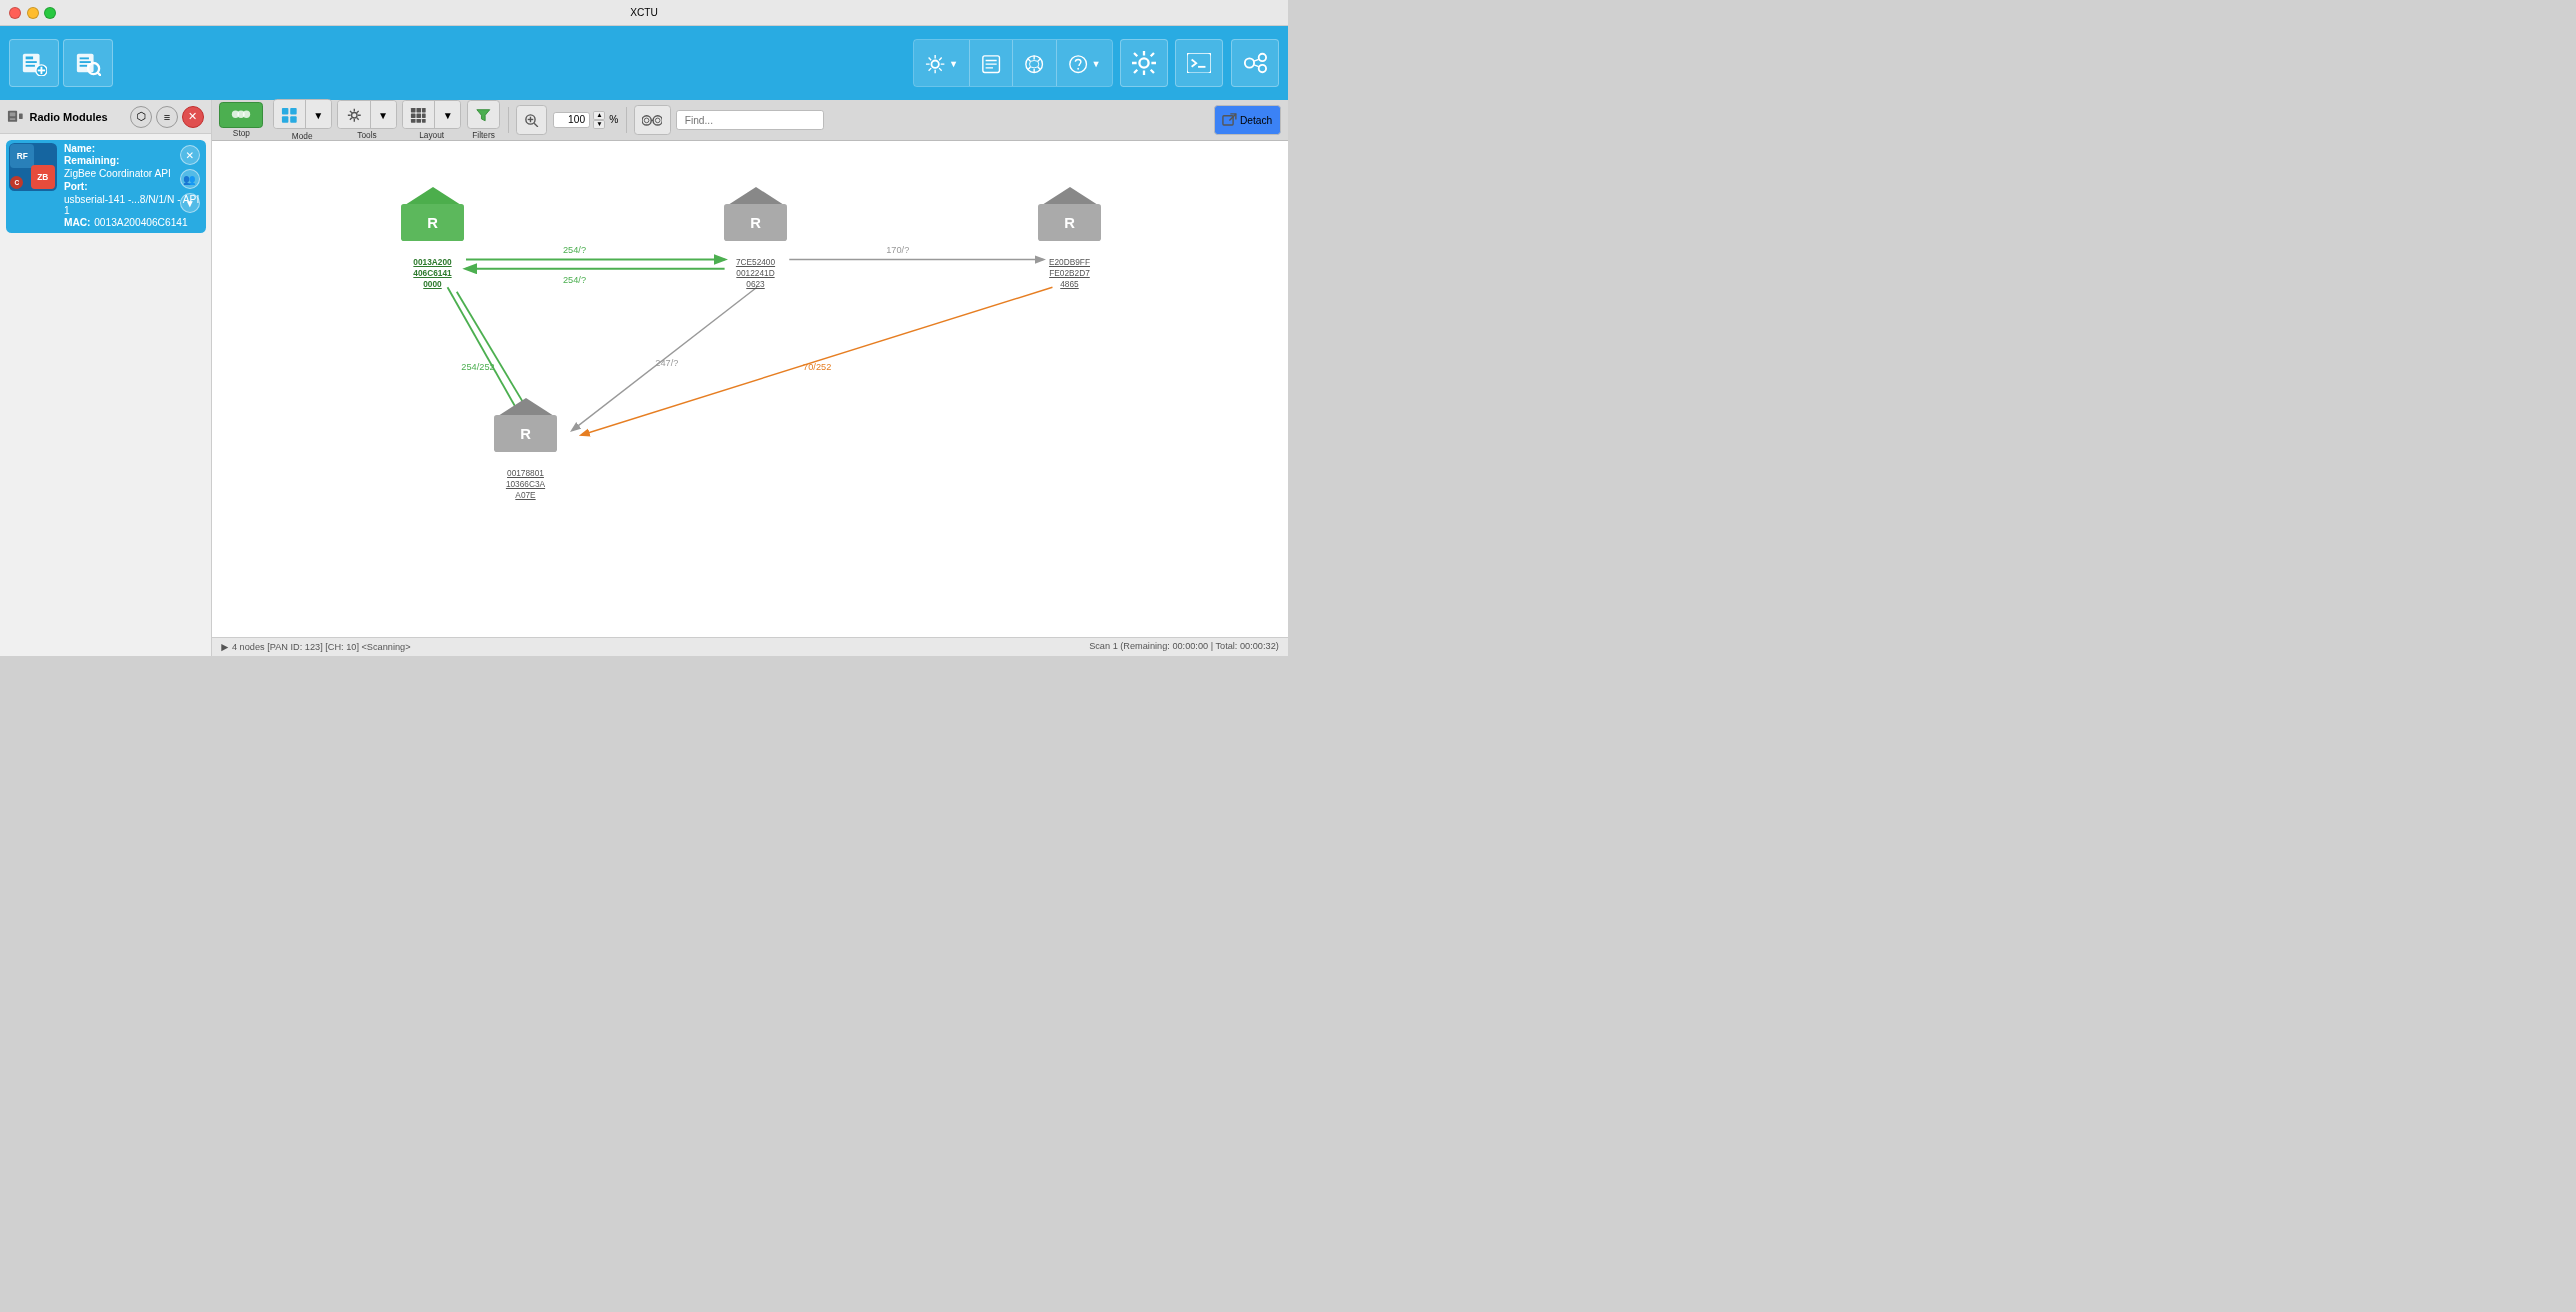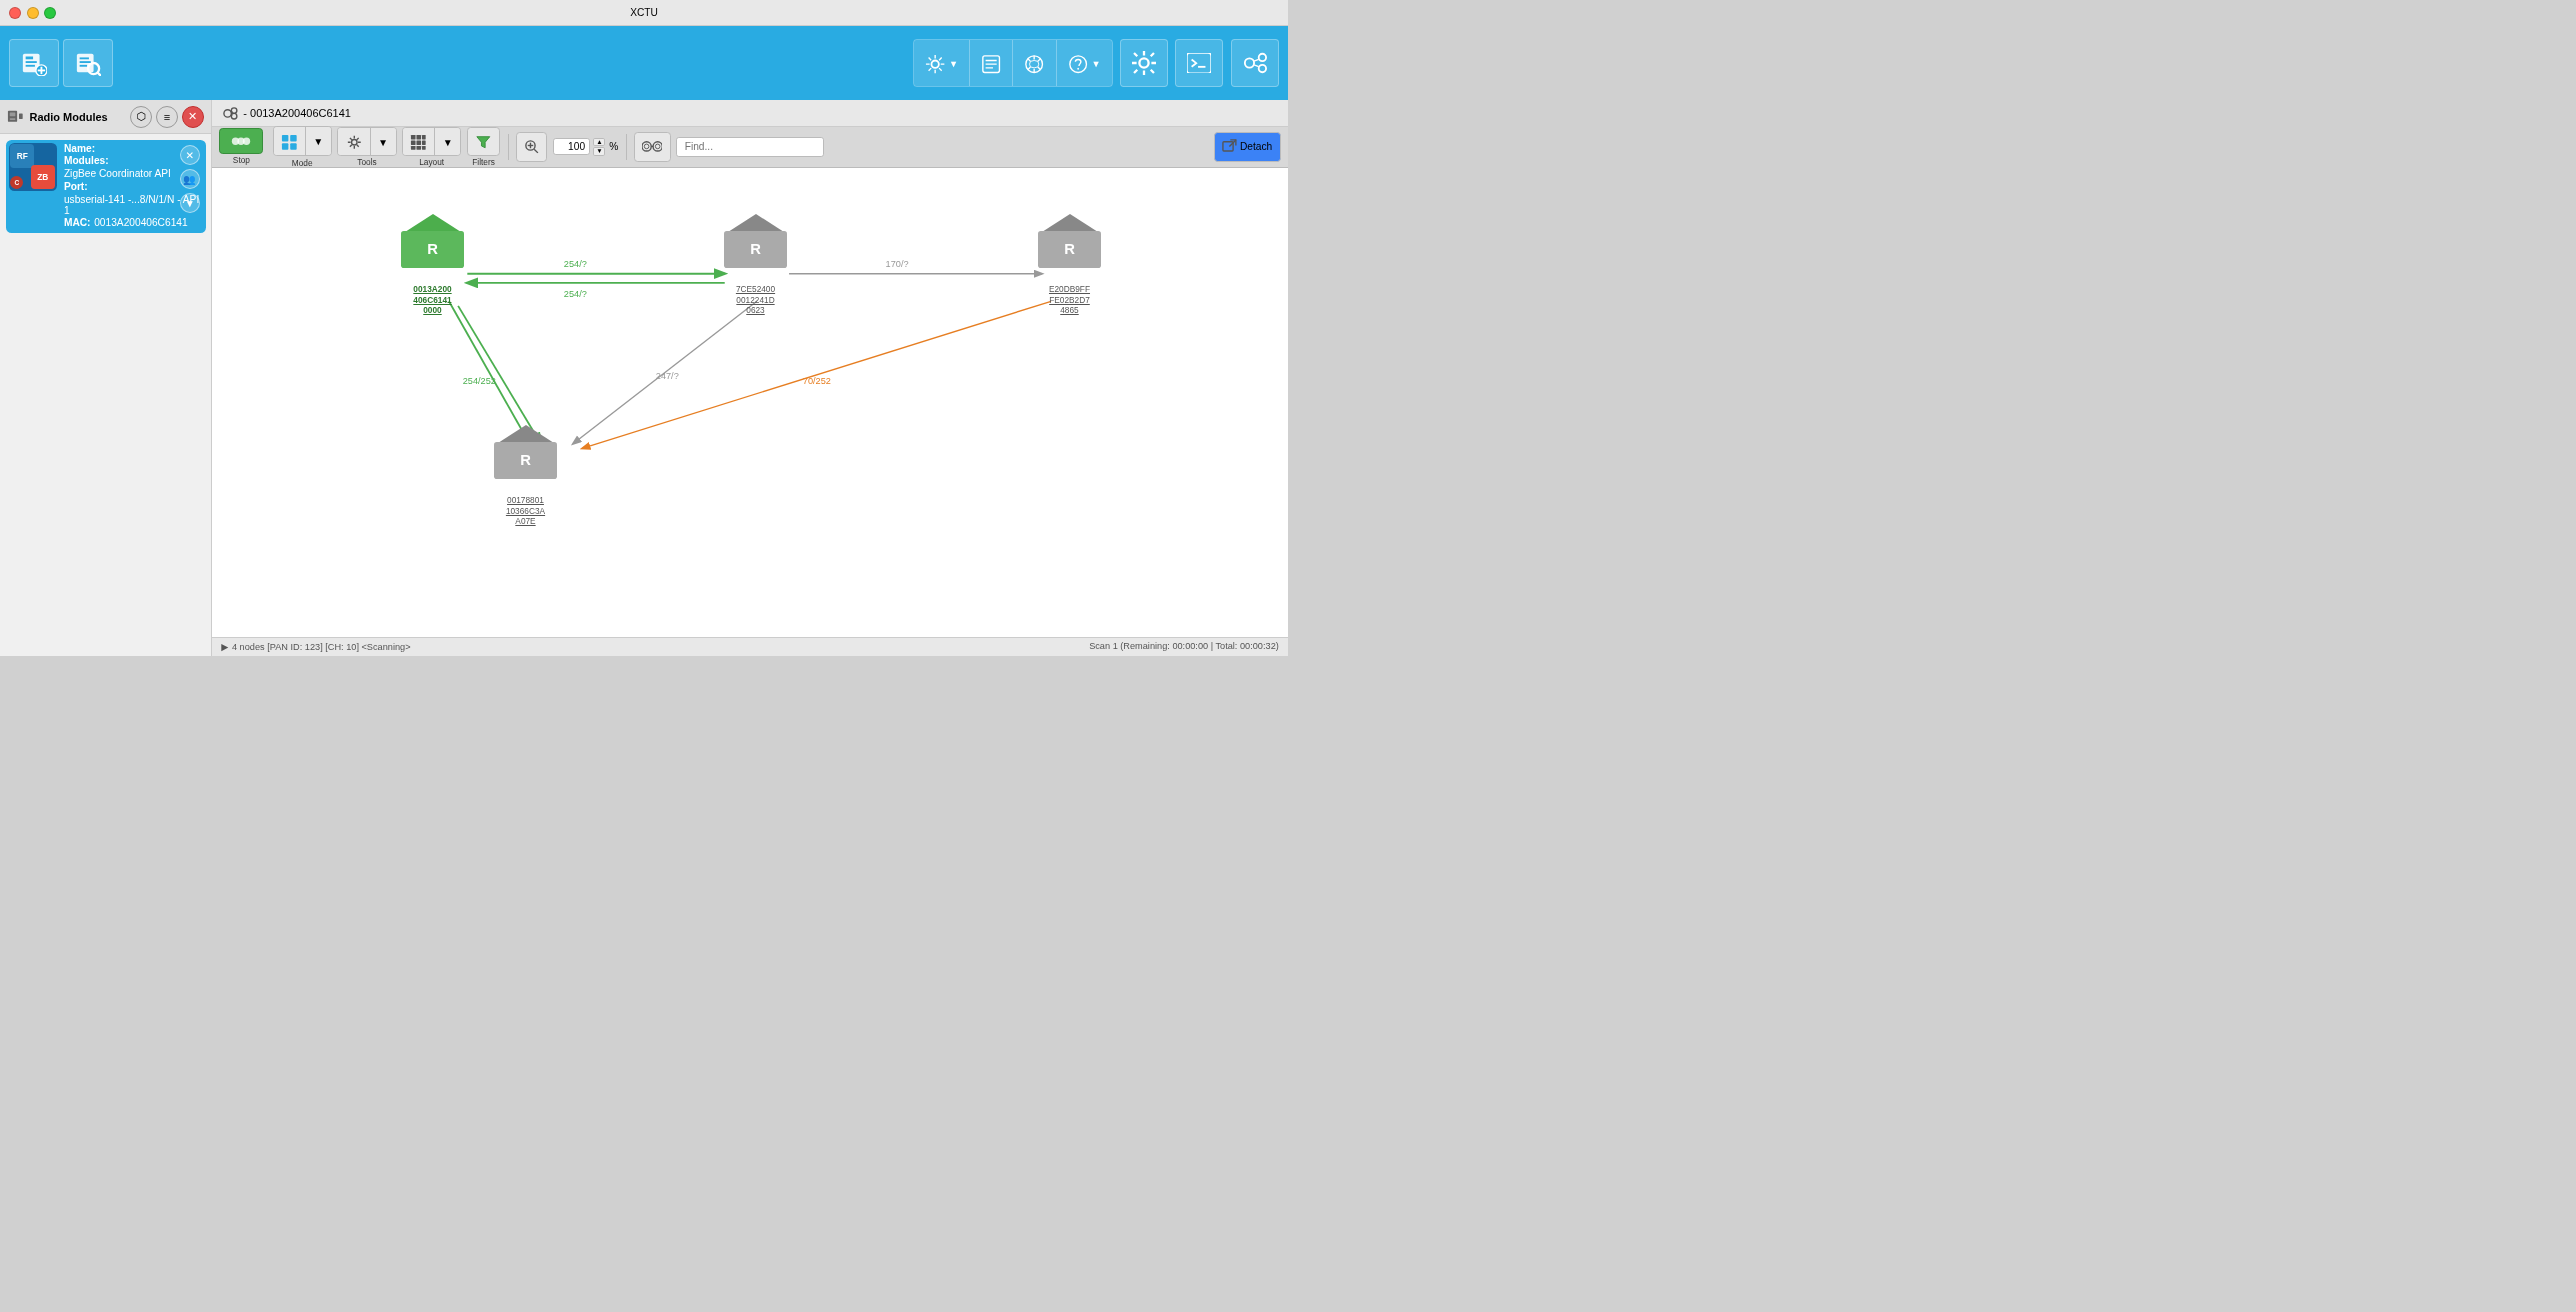--- a/index.html
+++ b/index.html
@@ -475,21 +475,21 @@
         <div class="rf-part">RF</div>
         <div class="zb-part">ZB</div>
         <div class="c-badge">C</div>
       </div>
       <div class="device-info">
         <div class="row">
           <span class="label">Name:</span>
           <span></span>
         </div>
         <div class="row">
-          <span class="label">Modules:</span>
+          <span class="label">Remaining:</span>
         </div>
         <div class="row">
           <span>ZigBee Coordinator API</span>
         </div>
         <div class="row">
           <span class="label">Port:</span>
         </div>
         <div class="row">
           <span>usbserial-141 -...8/N/1/N - API 1</span>
         </div>
@@ -501,30 +501,20 @@
       <div class="device-card-actions">
         <button class="card-btn">✕</button>
         <button class="card-btn">👥</button>
         <button class="card-btn">▼</button>
       </div>
     </div>
   </div>
 
   <div class="right-panel">
 
-    <div class="network-header">
-      <svg width="14.8" height="14.8" viewBox="0 0 16 16">
-        <circle cx="5" cy="8" r="4" fill="none" stroke="#555" stroke-width="1.5"></circle>
-        <circle cx="12" cy="5" r="3" fill="none" stroke="#555" stroke-width="1.5"></circle>
-        <circle cx="12" cy="11" r="3" fill="none" stroke="#555" stroke-width="1.5"></circle>
-        <line x1="9" y1="7" x2="10" y2="6" stroke="#555" stroke-width="1"></line>
-        <line x1="9" y1="9" x2="10" y2="10" stroke="#555" stroke-width="1"></line>
-      </svg>
-      <span>- 0013A200406C6141</span>
-    </div>
 
     <div class="network-toolbar">
 
       <div style="display:flex;flex-direction:column;align-items:center;cursor:pointer;">
         <div style="width:44px;height:26px;background:#4CAF50;border:1.8px solid #388E3C;border-radius:3.7px;display:flex;align-items:center;justify-content:center;">
           <svg width="22" height="18.5" viewBox="0 0 24 20">
             <circle cx="6" cy="10" r="4" fill="white" opacity="0.8"></circle>
             <circle cx="12" cy="10" r="4" fill="white" opacity="0.8"></circle>
             <circle cx="18" cy="10" r="4" fill="white" opacity="0.8"></circle>
           </svg>

